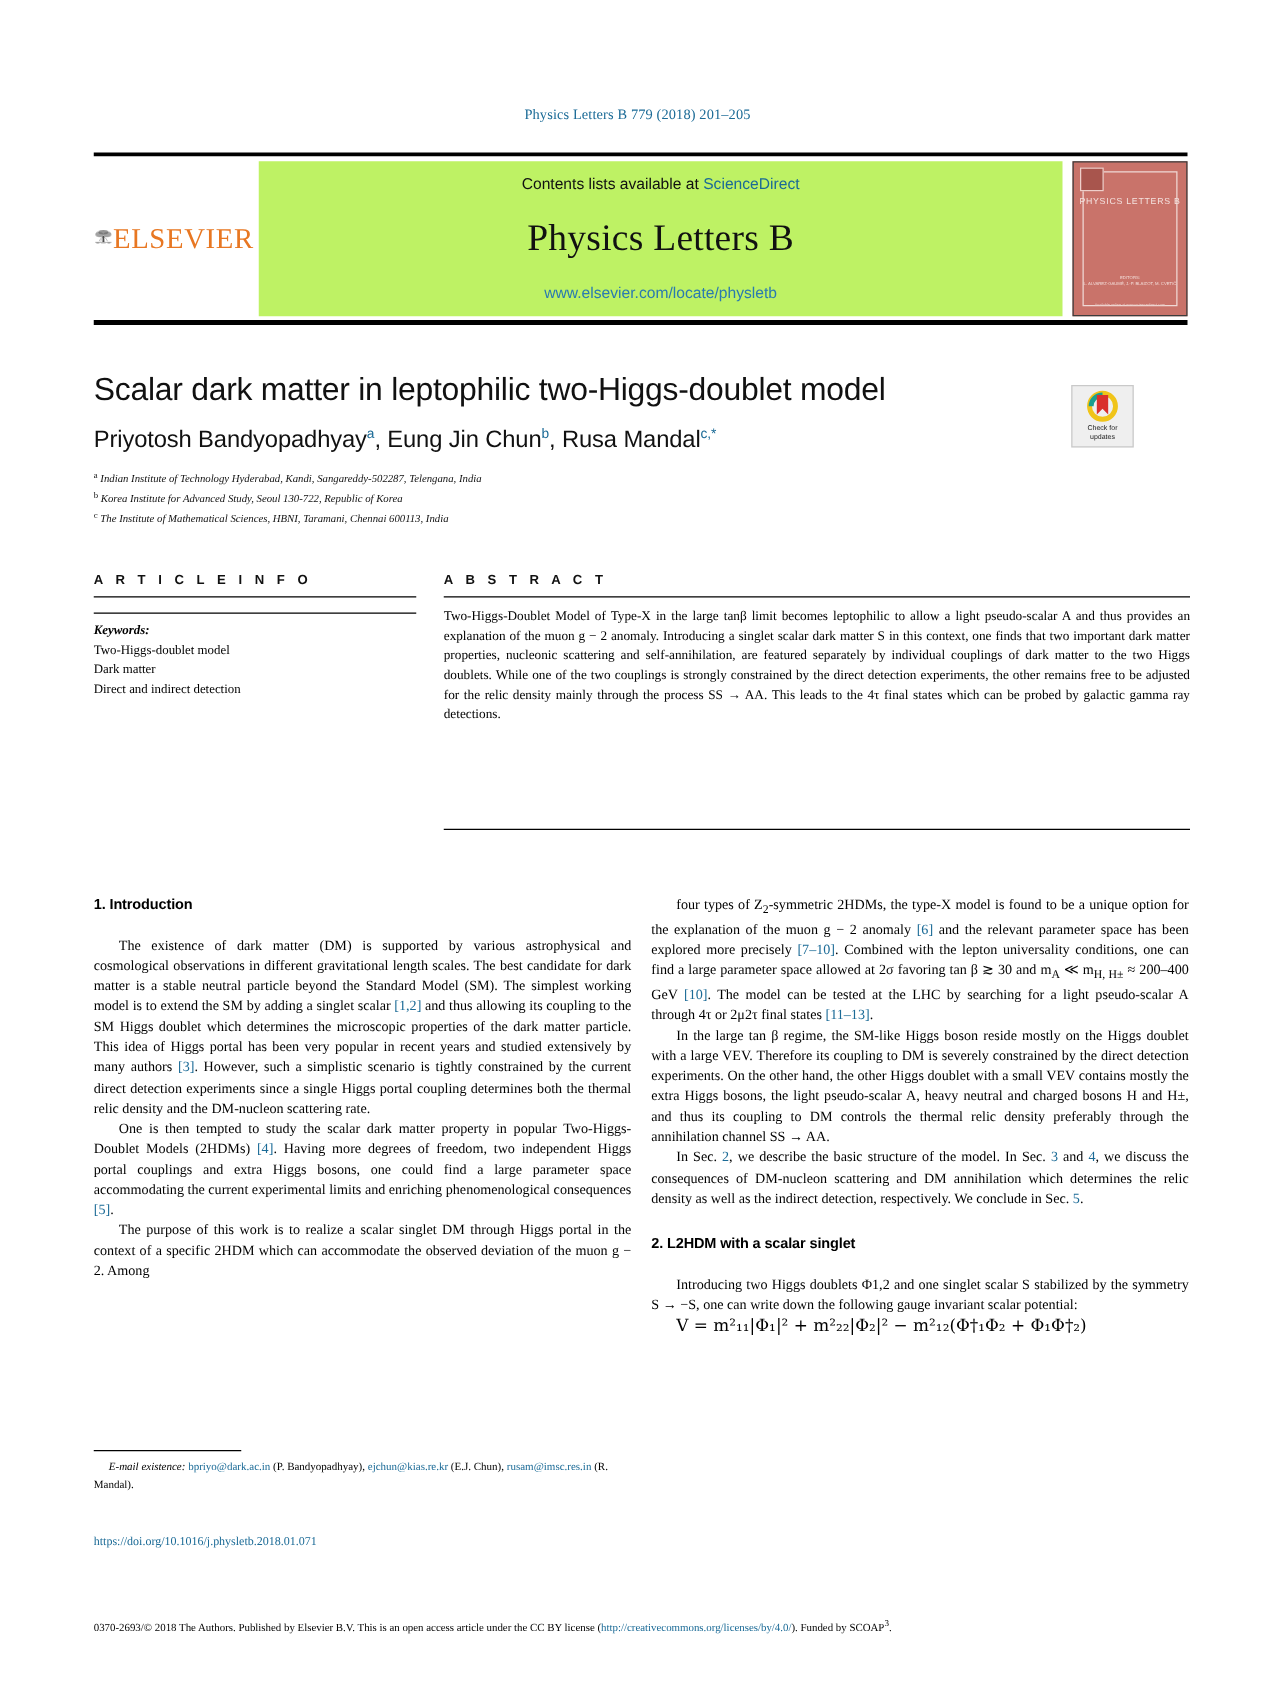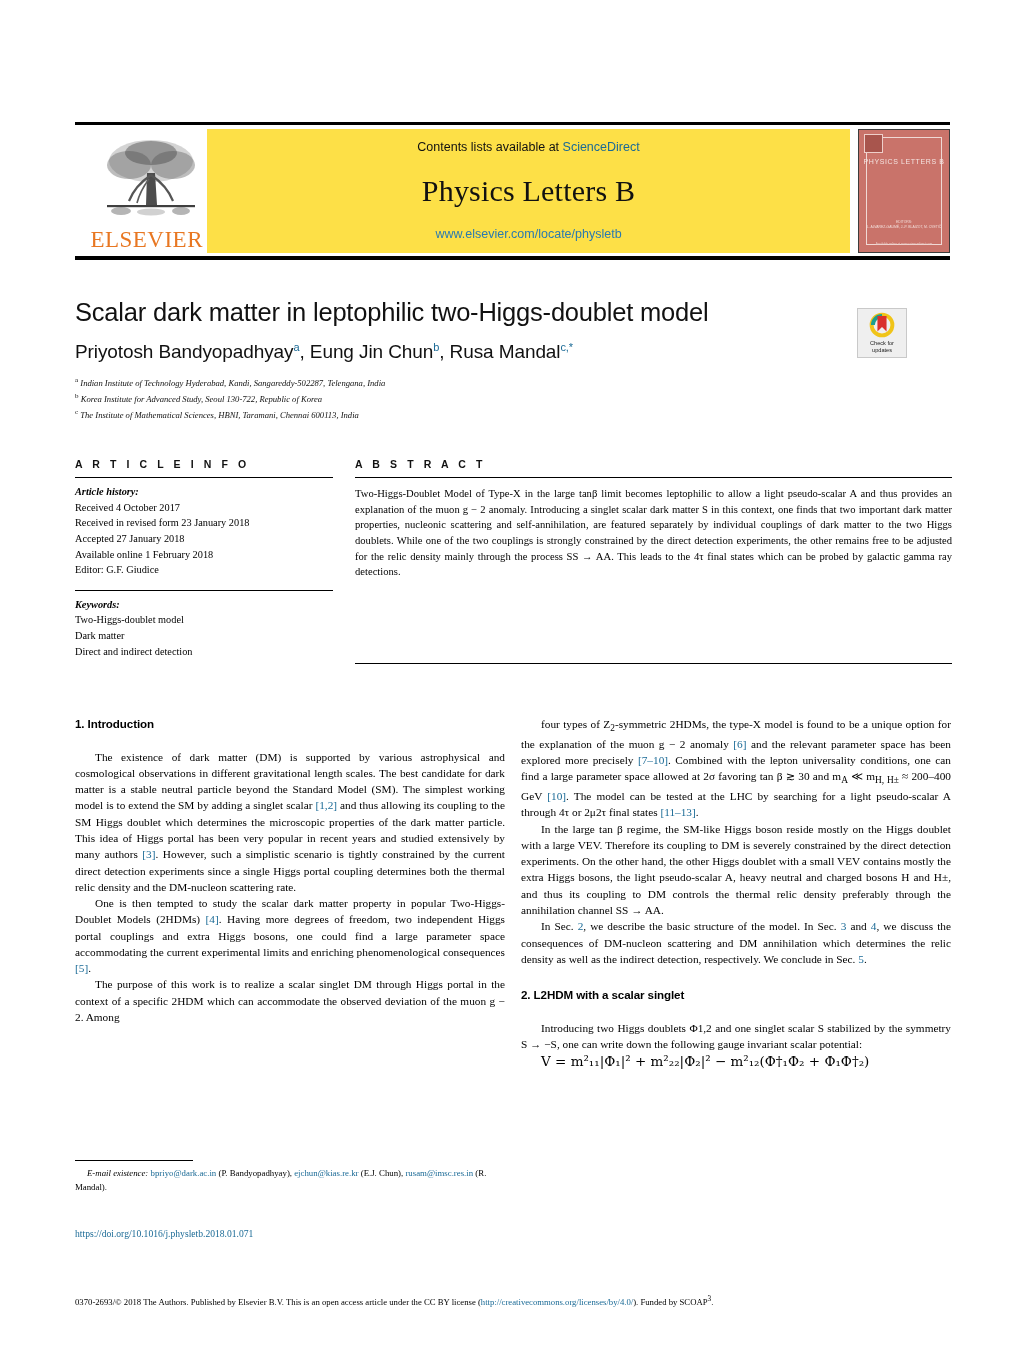--- a/index.html
+++ b/index.html
@@ -54,37 +54,37 @@
   .masthead-row {
     display: flex;
     align-items: stretch;
     margin-top: 4px;
     height: 124px;
   }
   .elsevier-logo {
     width: 128px;
     flex: 0 0 128px;
     display: flex;
-    flex-direction: column;
-    align-items: flex-end;
+    flex-direction: row;
+    align-items: center;
     justify-content: flex-end;
     padding-bottom: 2px;
   }
   .tree-svg { display:block; }
   .elsevier-word {
     font-family: "Liberation Serif", serif;
     color: #E87722;
     font-size: 23px;
     letter-spacing: .5px;
     line-height: 1;
     margin-top: 1px;
   }
   .journal-band {
     flex: 1 1 auto;
-    background: #fde047;
+    background: #bef264;
     margin-left: 4px;
     margin-right: 8px;
     display: flex;
     flex-direction: column;
     align-items: center;
     justify-content: space-between;
     padding: 11px 0 12px 0;
     box-sizing: border-box;
   }
   .contents-line {
@@ -296,20 +296,21 @@
     width: 880px;
     font-size: 8.7px;
     line-height: 1.5;
   }
 </style>
 </head>
 <body>
 
 <div class="page">
 
+  <div class="running-head">Physics Letters B 779 (2018) 201–205</div>
 
   <div class="masthead">
     <div class="rule-thick-top"></div>
     <div class="masthead-row">
 
       <div class="elsevier-logo">
         <svg class="tree-svg" width="104" height="92" viewBox="0 0 104 92">
           <g fill="#3b3b3b">
             <ellipse cx="52" cy="26" rx="42" ry="21" fill="#6f6f6f" opacity="0.30"></ellipse>
             <ellipse cx="30" cy="30" rx="22" ry="14" fill="#5a5a5a" opacity="0.40"></ellipse>
@@ -368,28 +369,20 @@
       <circle cx="20" cy="20" r="16" fill="none" stroke="#f0c419" stroke-width="6"></circle>
       <path d="M6 20 A14 14 0 0 1 20 6" fill="none" stroke="#1a9e8f" stroke-width="6"></path>
       <path d="M13 6 L27 6 L27 30 L20 23 L13 30 Z" fill="#d9302c"></path>
     </svg>
     <div class="crossmark-label">Check for<br>updates</div>
   </div>
 
   <div class="info-col">
     <div class="sec-head">A R T I C L E   I N F O</div>
     <div class="hrule"></div>
-    <div class="info-body">
-      <div class="ital">Article history:</div>
-      <div>Received 4 October 2017</div>
-      <div>Received in revised form 23 January 2018</div>
-      <div>Accepted 27 January 2018</div>
-      <div>Available online 1 February 2018</div>
-      <div>Editor: G.F. Giudice</div>
-    </div>
     <div class="hrule kw-block"></div>
     <div class="info-body">
       <div class="ital">Keywords:</div>
       <div>Two-Higgs-doublet model</div>
       <div>Dark matter</div>
       <div>Direct and indirect detection</div>
     </div>
   </div>
 
   <div class="abs-col">

